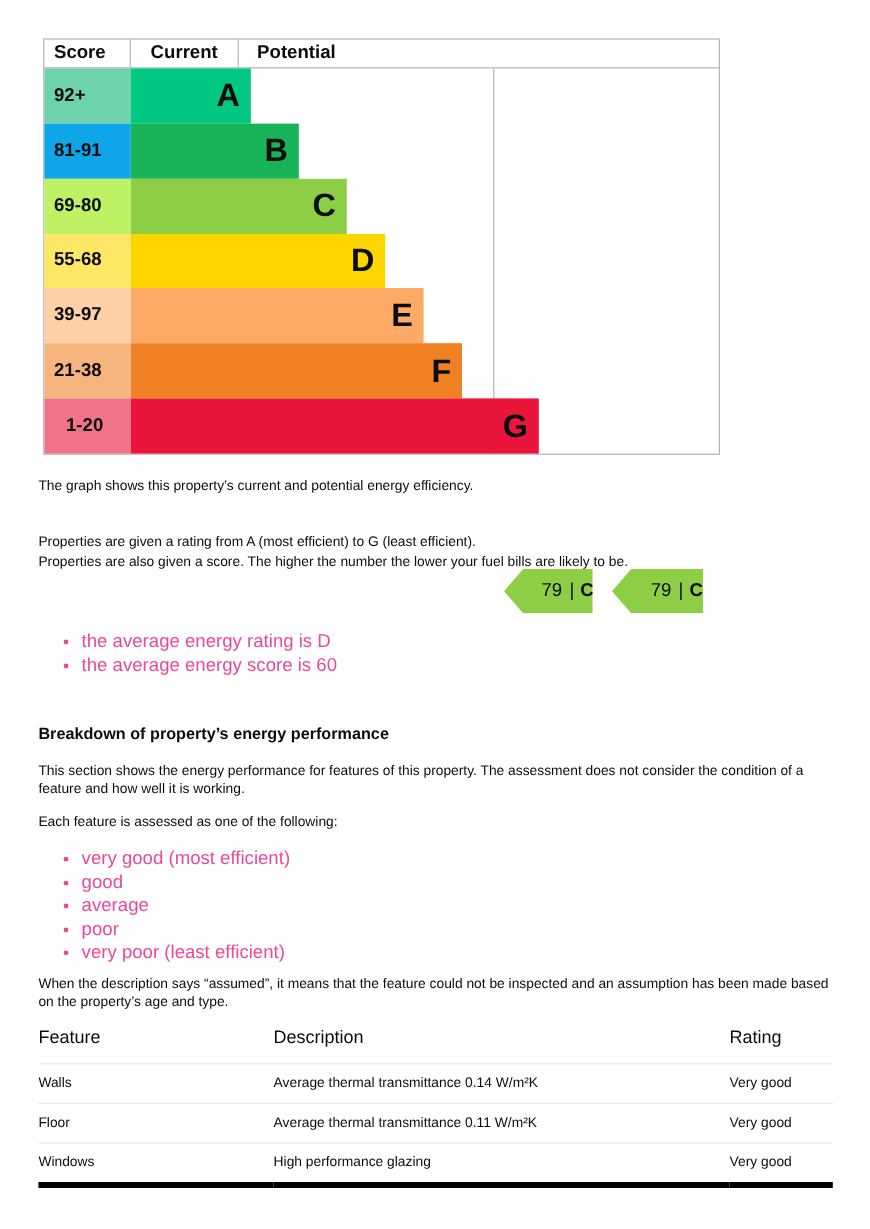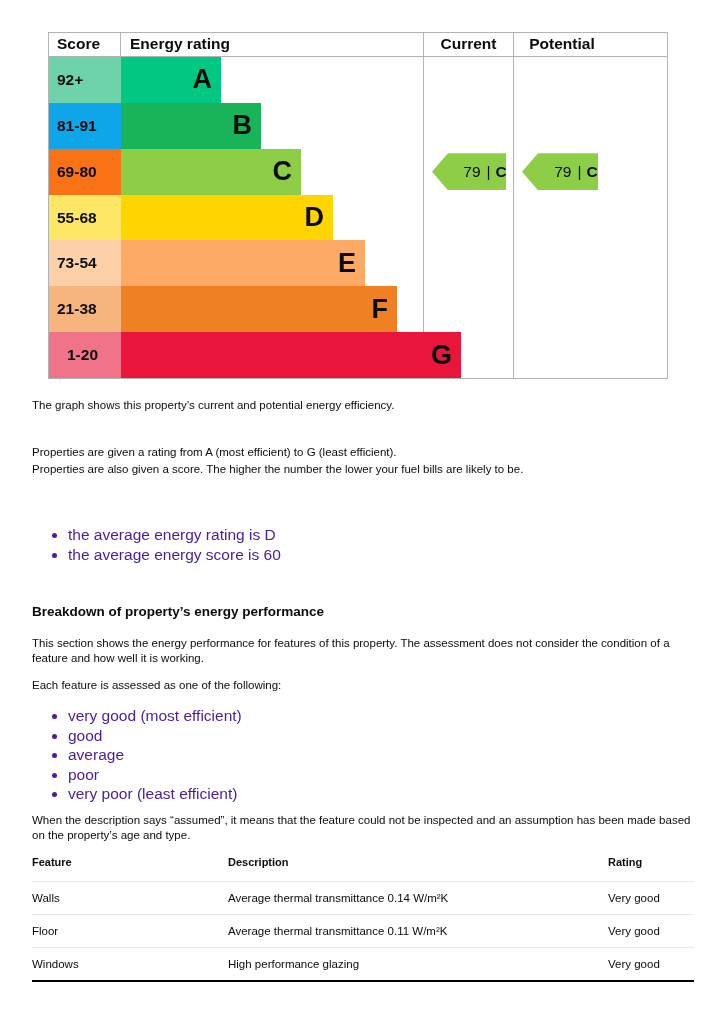--- a/index.html
+++ b/index.html
@@ -18,23 +18,23 @@
 
   .page {
     position: relative;
     width: 725px;
     height: 1024px;
   }
 
   
   .epc-graph {
     position: absolute;
-    left: 48px;
+    left: 36px;
     top: 32px;
-    width: 620px;
+    width: 564px;
     border: 1px solid #b1b4b6;
     box-sizing: border-box;
     background: #ffffff;
   }
 
   .epc-head {
     display: flex;
     height: 24px;
     border-bottom: 1px solid #b1b4b6;
     box-sizing: border-box;
@@ -63,20 +63,21 @@
     text-align: center;
   }
   .h-potential {
     width: 96px;
     text-align: center;
   }
 
   .epc-body {
     display: flex;
     height: 321px;
+    align-items: flex-end;
   }
 
   .band-col {
     width: 375px;
     border-right: 1px solid #b1b4b6;
     box-sizing: border-box;
   }
 
   .band-row {
     display: flex;
@@ -164,104 +165,103 @@
     color: #0b0c0c;
   }
   ul.bullets {
     margin: 0;
     padding-left: 36px;
     list-style-type: disc;
   }
   ul.bullets li {
     font-size: 15.5px;
     line-height: 19.6px;
-    color: #4c1d95;
+    color: #ec4899;
   }
   h2.section-heading {
     margin: 0;
     font-size: 13.5px;
     font-weight: bold;
     color: #0b0c0c;
   }
 
   
   .feature-table {
     position: absolute;
     left: 32px;
     top: 856px;
     width: 662px;
     border-collapse: collapse;
   }
   .feature-table th {
     text-align: left;
-    font-size: 11px;
-    font-weight: bold;
+    font-size: 15px;
+    font-weight: normal;
     color: #0b0c0c;
     padding: 0 0 13px 0;
     vertical-align: top;
   }
   .feature-table td {
     text-align: left;
     font-size: 11.5px;
     font-weight: normal;
     color: #0b0c0c;
     padding: 10px 0 10px 0;
     border-top: 1px solid #e7e8e9;
     vertical-align: top;
   }
   .feature-table tr.last-rule td {
-    border-bottom: 2px solid #000000;
+    border-bottom: 5px solid #000000;
   }
   .col-feature { width: 196px; }
   .col-desc    { width: 380px; }
   .col-rating  { width: 86px; }
 </style>
 </head>
 <body>
 
 <div class="page">
 
   <div class="epc-graph">
 
     <div class="epc-head">
       <div class="hcell h-score">Score</div>
-      <div class="hcell h-rating">Energy rating</div>
       <div class="hcell h-current">Current</div>
       <div class="hcell h-potential">Potential</div>
     </div>
 
     <div class="epc-body">
 
       <div class="band-col" id="band-column">
           <div class="band-row">
             <div class="band-score" style="background: rgb(110, 210, 171);">92+</div>
             <div class="band-bar" style="background: rgb(0, 199, 129); width: 100px; flex: 0 0 100px;">
               <span class="band-letter">A</span>
             </div>
           </div>
           <div class="band-row">
             <div class="band-score" style="background: #0ea5e9;">81-91</div>
             <div class="band-bar" style="background: rgb(25, 180, 89); width: 140px; flex: 0 0 140px;">
               <span class="band-letter">B</span>
             </div>
           </div>
           <div class="band-row">
-            <div class="band-score" style="background: #f97316;">69-80</div>
+            <div class="band-score" style="background: #bef264;">69-80</div>
             <div class="band-bar" style="background: rgb(141, 206, 70); width: 180px; flex: 0 0 180px;">
               <span class="band-letter">C</span>
             </div>
           </div>
           <div class="band-row">
             <div class="band-score" style="background: rgb(255, 231, 102);">55-68</div>
             <div class="band-bar" style="background: rgb(255, 213, 0); width: 212px; flex: 0 0 212px;">
               <span class="band-letter">D</span>
             </div>
           </div>
           <div class="band-row">
-            <div class="band-score" style="background: rgb(253, 208, 168);">73-54</div>
+            <div class="band-score" style="background: rgb(253, 208, 168);">39-97</div>
             <div class="band-bar" style="background: rgb(252, 170, 101); width: 244px; flex: 0 0 244px;">
               <span class="band-letter">E</span>
             </div>
           </div>
           <div class="band-row">
             <div class="band-score" style="background: rgb(246, 181, 126);">21-38</div>
             <div class="band-bar" style="background: rgb(239, 128, 35); width: 276px; flex: 0 0 276px;">
               <span class="band-letter">F</span>
             </div>
           </div>

